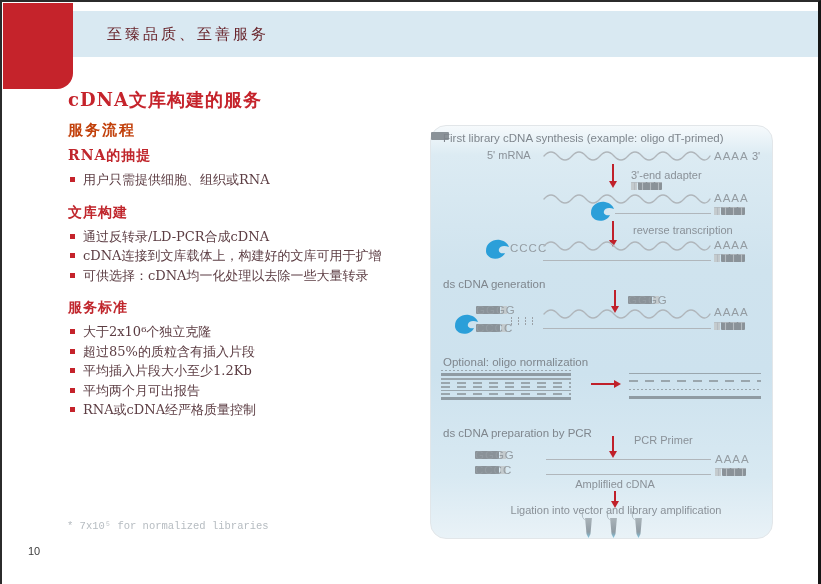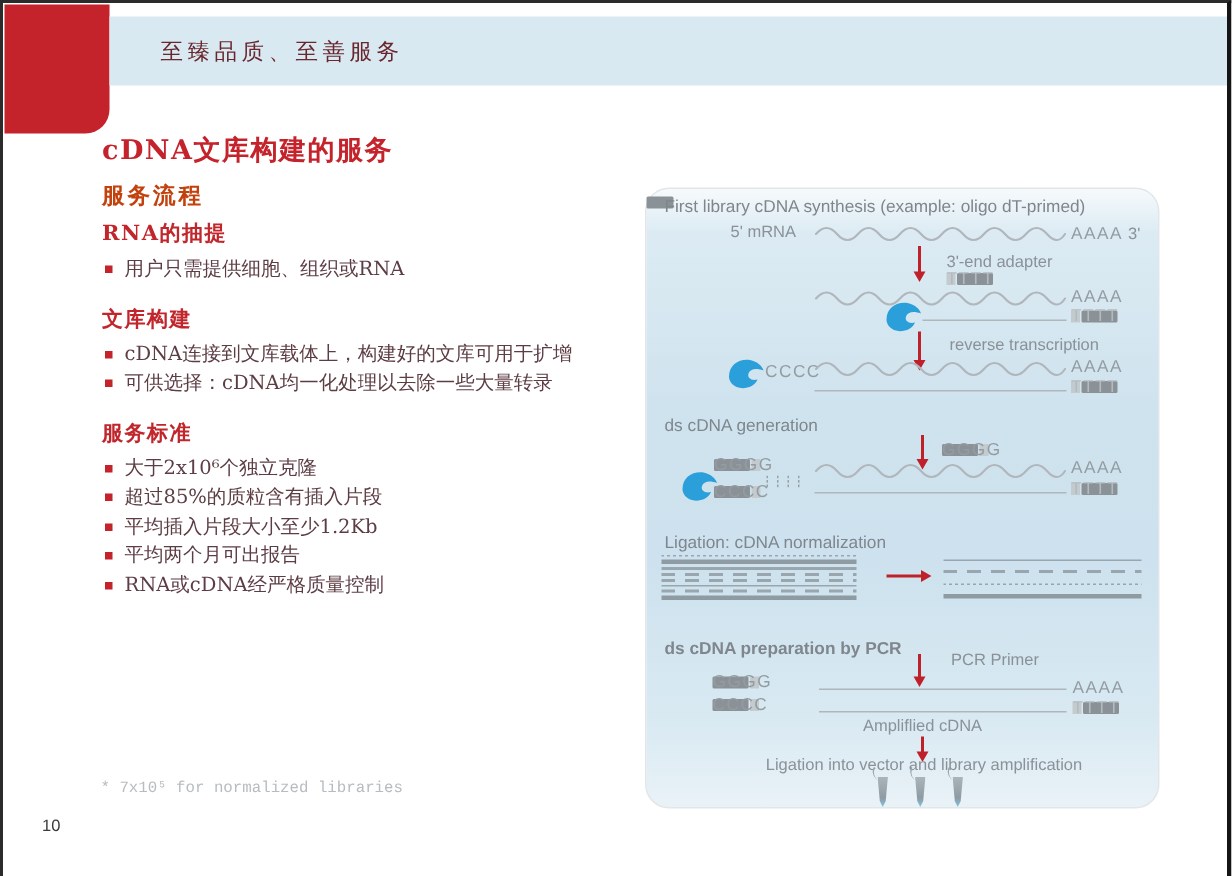--- a/index.html
+++ b/index.html
@@ -79,20 +79,24 @@
 
     <div class="g-h">RNA的抽提</div>
     <div class="bullet">
         <span class="sq"></span>
         <span>用户只需提供细胞、组织或RNA</span>
       </div>
 
     <div class="g-h sp">文库构建</div>
     <div class="bullet">
         <span class="sq"></span>
+        <span>通过反转录/LD-PCR合成cDNA</span>
+      </div>
+    <div class="bullet">
+        <span class="sq"></span>
         <span>cDNA连接到文库载体上，构建好的文库可用于扩增</span>
       </div>
     <div class="bullet">
         <span class="sq"></span>
         <span>可供选择：cDNA均一化处理以去除一些大量转录</span>
       </div>
 
     <div class="g-h sp">服务标准</div>
     <div class="bullet">
         <span class="sq"></span>
@@ -203,41 +207,41 @@
       </svg>
     <span class="seq" style="left:283px;top:180px;">AAAA</span>
     <div class="sline" style="left:112px;top:202px;width:168px;"></div>
     <span class="seq" style="left:283px;top:196px;">
         <span class="lt">TTTT</span>
         <span class="bL"></span>
         <span class="bD"></span>
       </span>
 
     
-    <span class="sec-title" style="left:12px;top:230px;">Ligation: cDNA normalization</span>
+    <span class="sec-title" style="left:12px;top:230px;">Optional: oligo normalization</span>
     <div class="bundle" style="left:10px;top:244px;width:130px;height:30px;">
       <i class="ln-dot"></i>
         <i class="ln-thick"></i>
         <i class="ln-solid"></i>
         <i class="ln-dash"></i>
         <i class="ln-dash"></i>
         <i class="ln-thin"></i>
         <i class="ln-dash"></i>
         <i class="ln-thick"></i>
     </div>
     <div class="arrR" style="left:160px;top:257px;width:24px;"></div>
     <div class="bundle" style="left:198px;top:247px;width:132px;height:26px;">
       <i class="ln-thin"></i>
         <i class="ln-dash"></i>
         <i class="ln-dot"></i>
         <i class="ln-thick"></i>
     </div>
 
     
-    <span class="sec-title" style="left:12px;top:301px;font-weight:bold;">ds cDNA preparation by PCR</span>
+    <span class="sec-title" style="left:12px;top:301px;">ds cDNA preparation by PCR</span>
     <span class="lbl" style="left:203px;top:308px;">PCR Primer</span>
     <span class="bDs" style="left:205px;top:323px;"></span>
     <div class="arrD" style="left:181px;top:310px;height:16px;"></div>
 
     <span class="seq" style="left:44px;top:325px;">
         <span class="bD"></span>
         <span class="bL"></span>
         <span>GGGG</span>
       </span>
     <div class="sline" style="left:115px;top:333px;width:165px;"></div>

